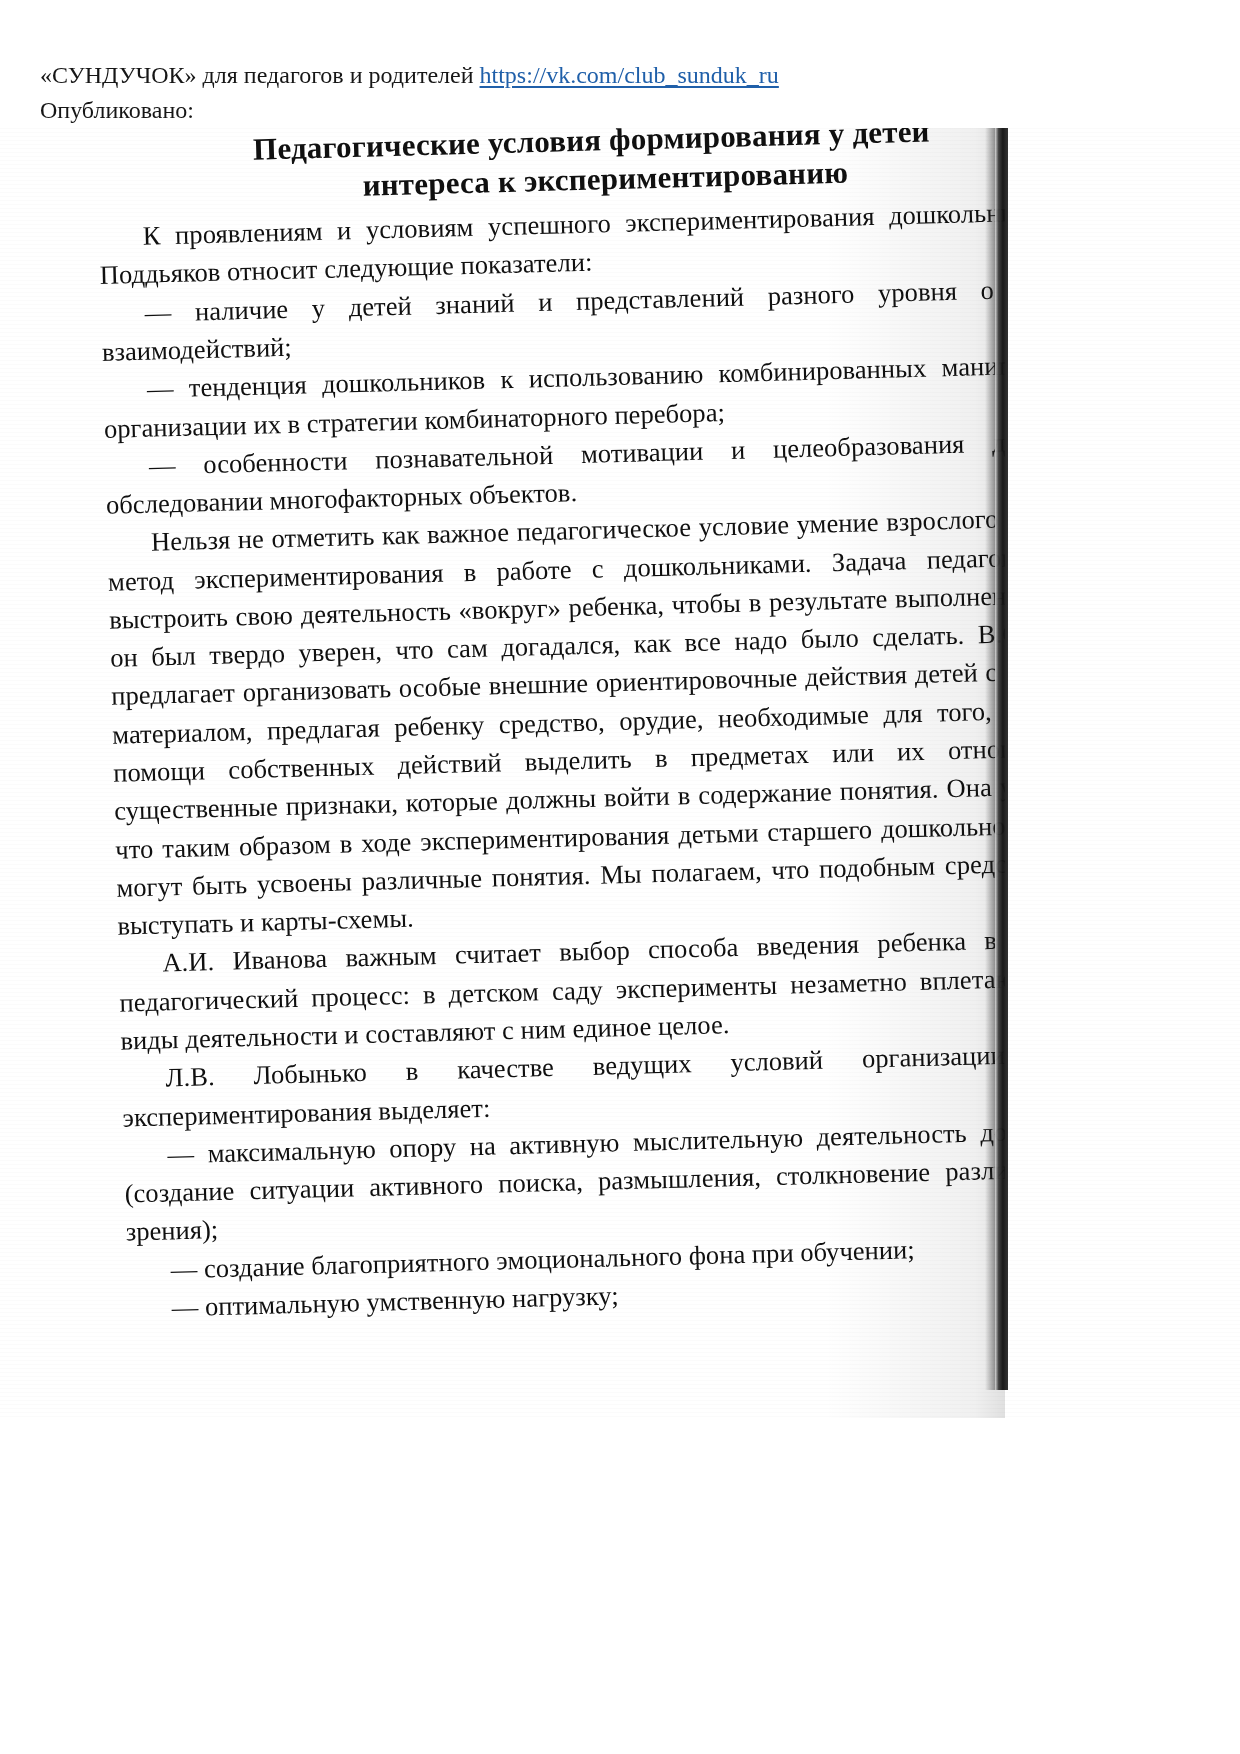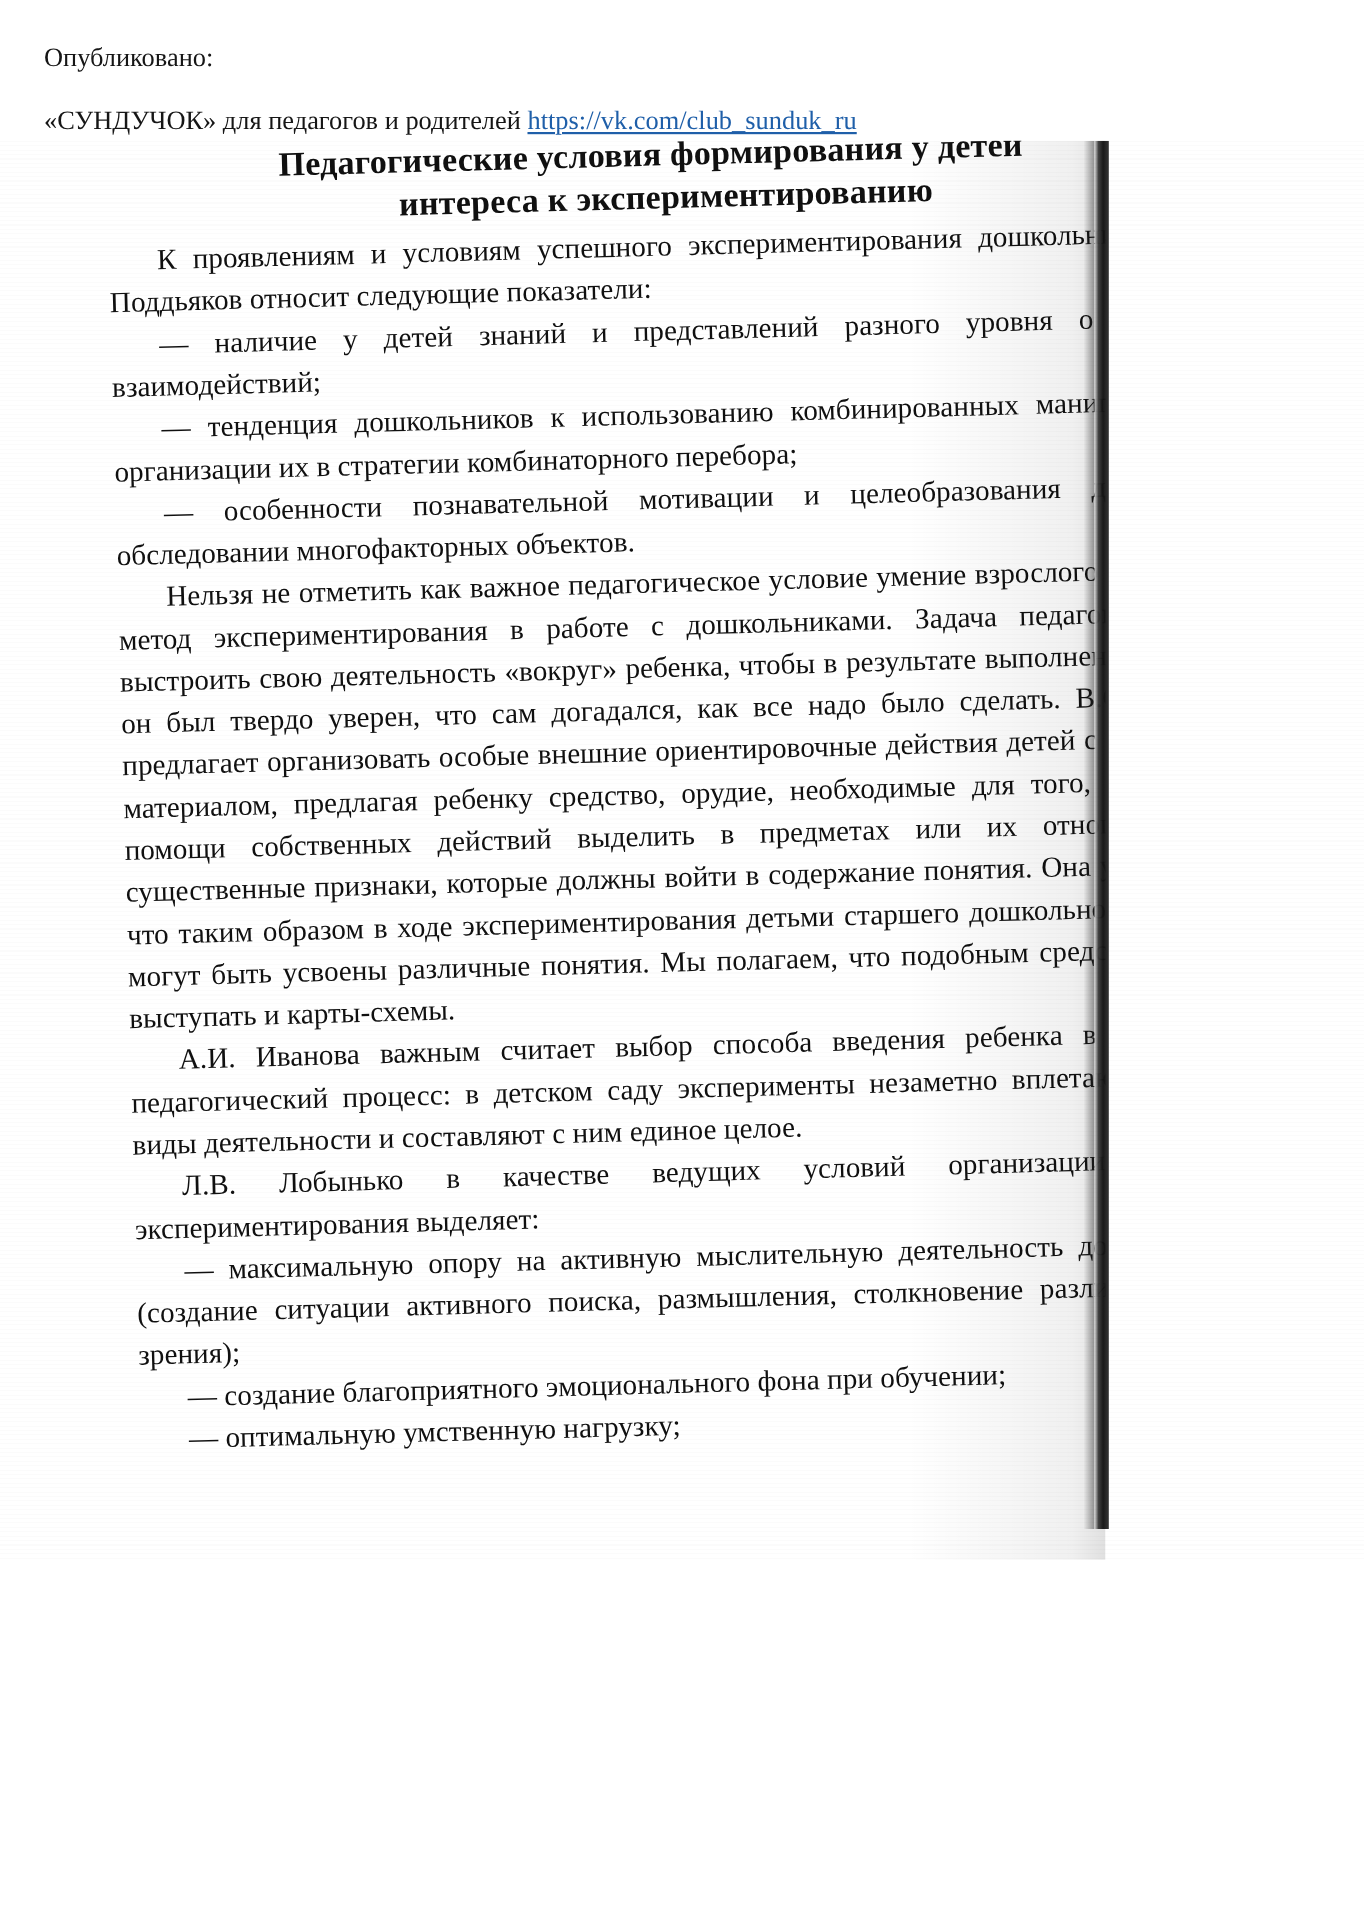--- a/index.html
+++ b/index.html
@@ -138,22 +138,22 @@
     left: 0; top: 0;
     width: 1005px; height: 1290px;
     pointer-events: none;
     background: linear-gradient(to right, rgba(0,0,0,0) 82%, rgba(0,0,0,.06) 97%, rgba(0,0,0,.12) 100%);
   }
 </style>
 </head>
 <body>
 
 <div class="doc-header">
+  <div class="header-line second"><span>«СУНДУЧОК» для педагогов и родителей </span><a class="source-link" href="#">https://vk.com/club_sunduk_ru</a></div>
   <div class="header-line">Опубликовано:</div>
-  <div class="header-line second"><span>«СУНДУЧОК» для педагогов и родителей </span><a class="source-link" href="#">https://vk.com/club_sunduk_ru</a></div>
 </div>
 
 <div class="scan-area">
 
   <div class="scan-clip">
     <div class="scan-page">
 
       <h1 class="scan-title">
         <span class="t-line one">Педагогические условия формирования у детей</span>
         <span class="t-line two">интереса к экспериментированию</span>

